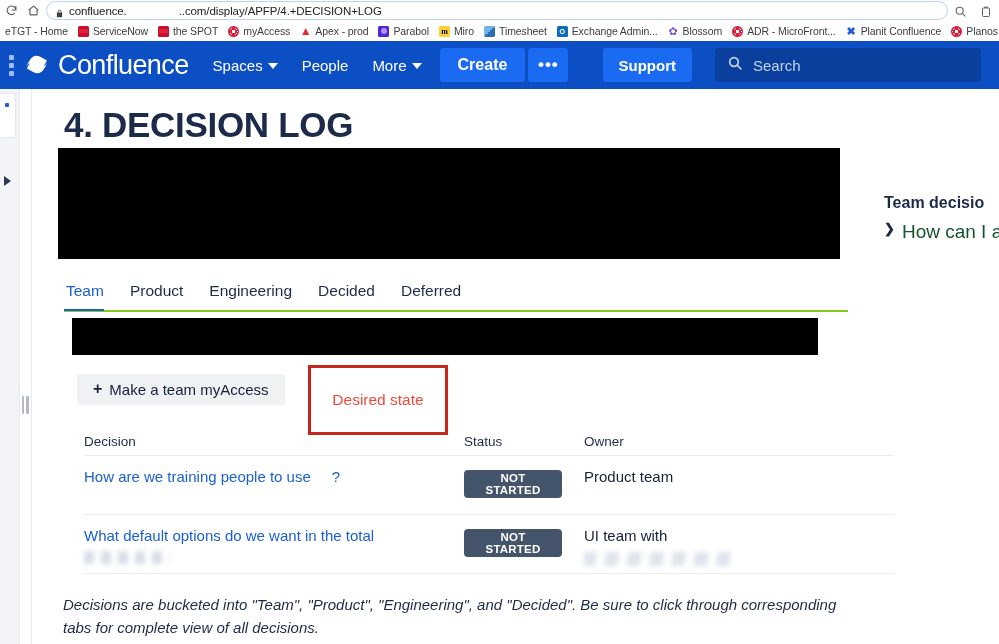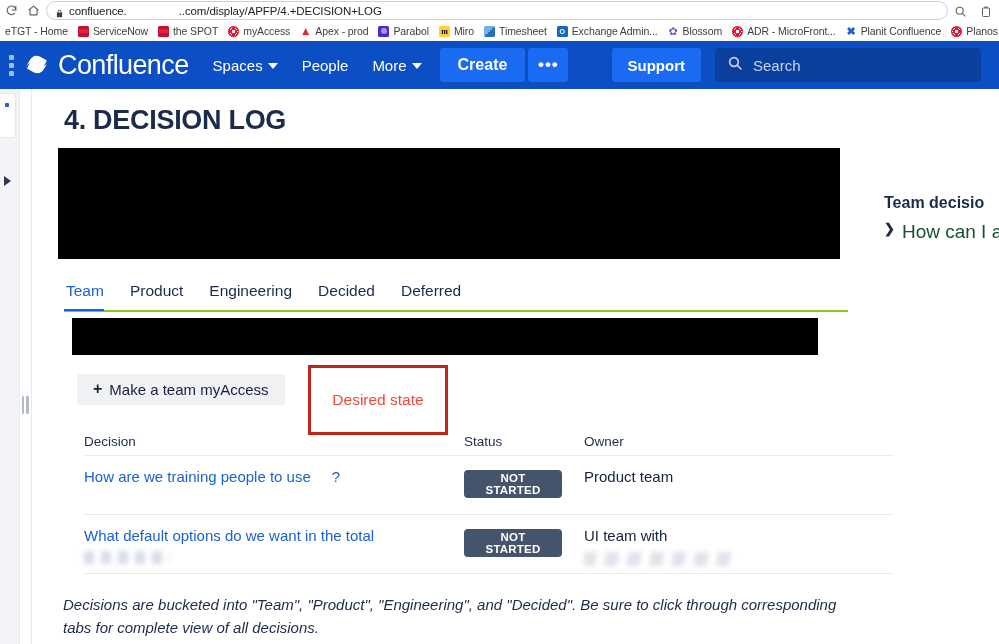--- a/index.html
+++ b/index.html
@@ -231,21 +231,21 @@
     border-radius: 3px;
     margin-left: 3px;
     font-size: 17px;
     letter-spacing: 1px;
     font-weight: 700;
     flex: none;
   }
   #nav-right {
     margin-left: auto;
     display: flex;
-    gap: 14px;
+    gap: 23px;
     padding-right: 18px;
   }
   #support-button {
     background: #1a6bf2;
     color: #ffffff;
     font-size: 15px;
     font-weight: 700;
     padding: 0 16px;
     height: 34px;
     display: flex;
@@ -329,21 +329,21 @@
     position: absolute;
     left: 32px; top: 89px;
     width: 967px;
     height: 555px;
     background: #ffffff;
     overflow: hidden;
   }
   #page-title {
     position: absolute;
     left: 32px; top: 16px;
-    font-size: 27px;
+    font-size: 35px;
     font-weight: 700;
     color: #1c2b4a;
     letter-spacing: -0.3px;
   }
   .redaction {
     position: absolute;
     background: #000000;
   }
   #redaction-hero { left: 26px; top: 59px; width: 782px; height: 111px; }
   #redaction-band { left: 40px; top: 229px; width: 746px; height: 37px; }

